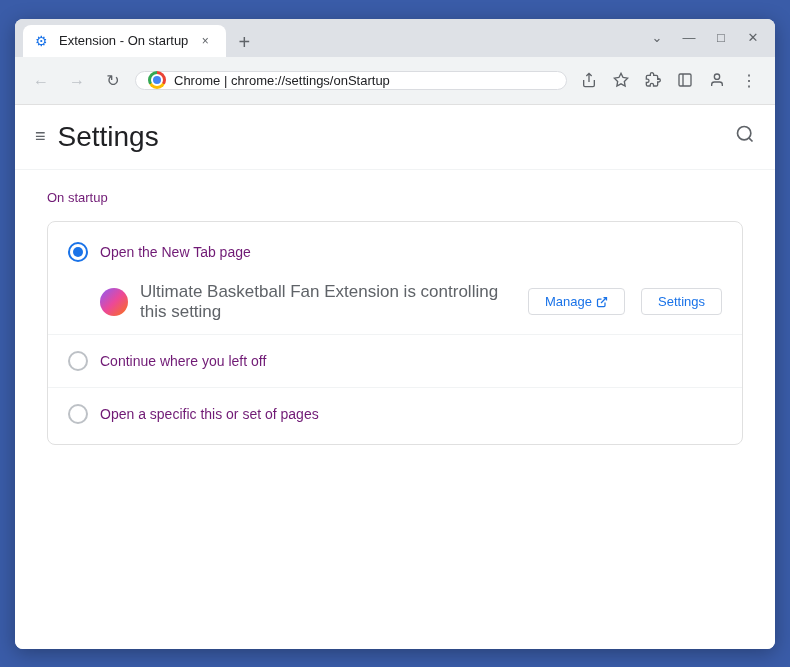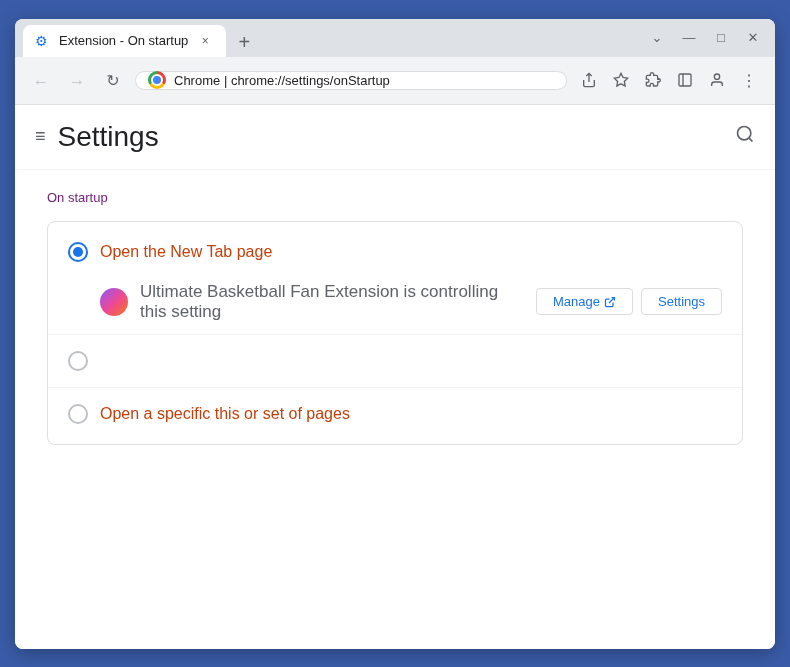--- a/index.html
+++ b/index.html
@@ -259,22 +259,22 @@
       border-color: #1a73e8;
     }
     .radio.selected::after {
       content: '';
       width: 10px;
       height: 10px;
       border-radius: 50%;
       background: #1a73e8;
     }
     .option-label {
-      font-size: 16px;
-      color: #c2410c;
+      font-size: 14px;
+      color: #701a75;
     }
     .extension-row {
       display: flex;
       align-items: center;
       padding: 8px 20px 8px 52px;
       gap: 12px;
     }
     .ext-icon {
       width: 28px;
       height: 28px;
@@ -282,21 +282,21 @@
       background: linear-gradient(135deg, #8b5cf6, #ec4899, #f97316);
       flex-shrink: 0;
     }
     .ext-text {
       font-size: 17px;
       color: #5f6368;
       flex: 1;
     }
     .ext-buttons {
       display: flex;
-      gap: 8px;
+      gap: 16px;
     }
     .ext-btn {
       padding: 5px 16px;
       font-size: 13px;
       border: 1px solid #dadce0;
       border-radius: 4px;
       background: #fff;
       color: #1a73e8;
       cursor: pointer;
       display: flex;
@@ -414,20 +414,21 @@
             <button class="ext-btn">
               <span>Settings</span>
             </button>
           </div>
         </div>
 
         <div class="divider"></div>
 
         <div class="option-row">
           <div class="radio"></div>
+          <span class="option-label">Continue where you left off</span>
         </div>
 
         <div class="divider"></div>
 
         <div class="option-row">
           <div class="radio"></div>
           <span class="option-label">Open a specific this or set of pages</span>
         </div>
       </div>
     </div>

